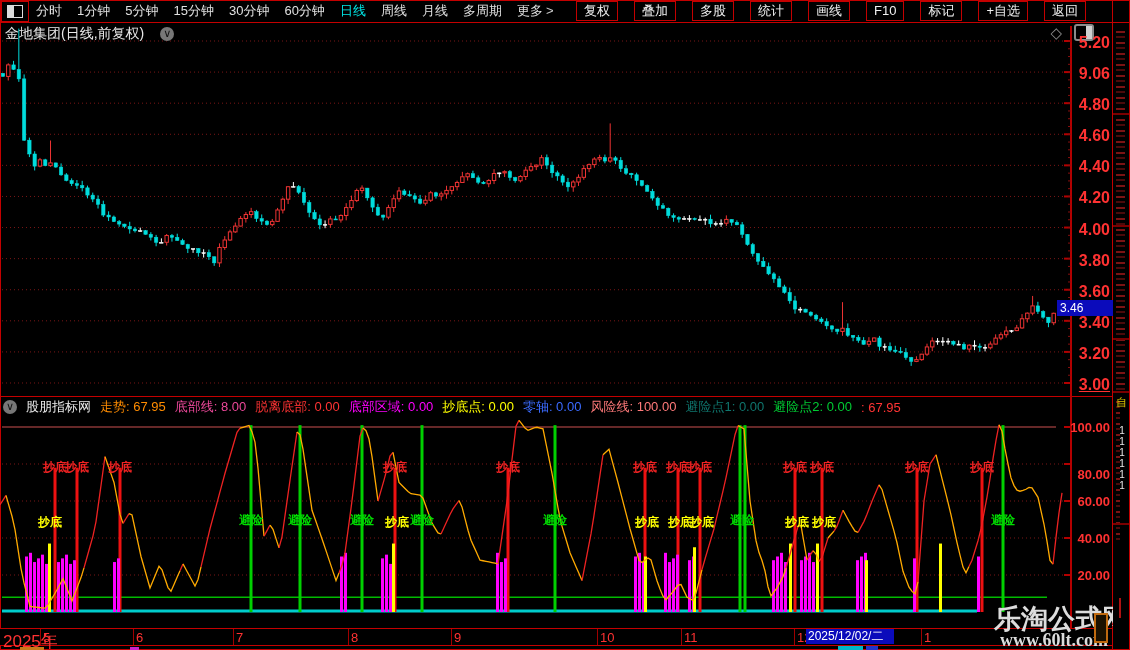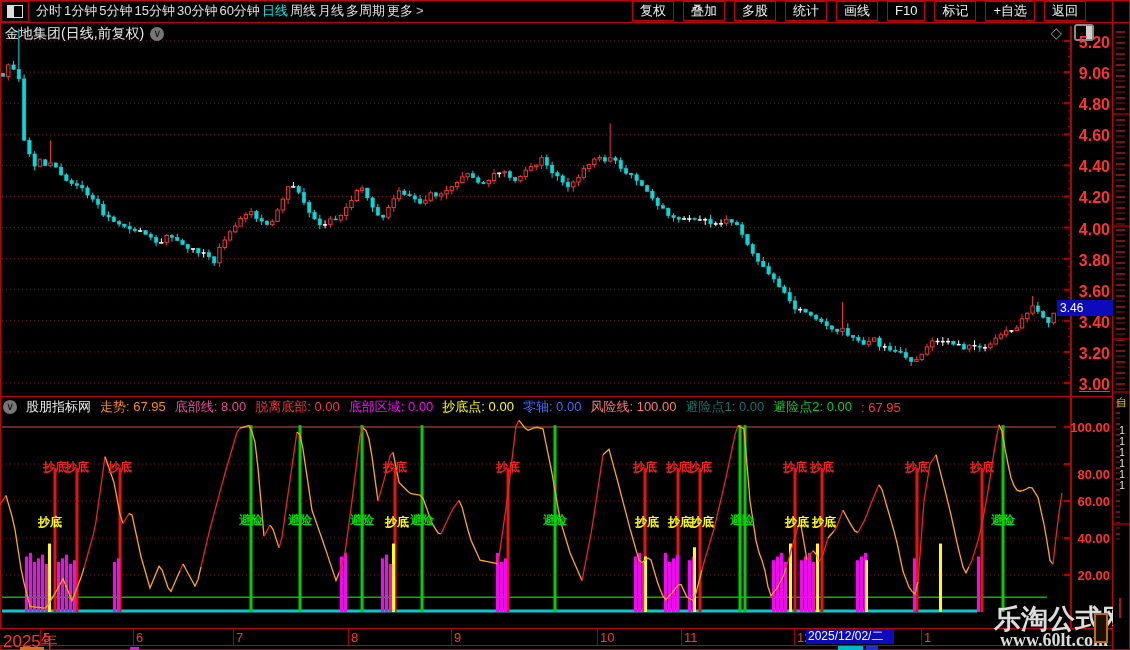--- a/index.html
+++ b/index.html
@@ -5,28 +5,28 @@
   html,body{margin:0;padding:0;background:#000;}
   body{width:1130px;height:650px;position:relative;overflow:hidden;
        font-family:"Liberation Sans",sans-serif;-webkit-font-smoothing:none;}
   .abs{position:absolute;}
   
   .toolbar{left:0;top:0;width:1110px;height:22px;display:flex;align-items:center;}
   .tb-iconbox{position:absolute;left:1px;top:1px;width:26px;height:19px;border:1px solid #c40000;
               display:flex;align-items:center;justify-content:center;}
   .pane-ico{width:14px;height:11px;border:1px solid #ddd;position:relative;background:#000;}
   .pane-ico::before{content:"";position:absolute;left:0;top:0;bottom:0;width:6px;background:#ddd;}
-  .tb-left{position:absolute;left:36px;top:0;height:22px;display:flex;align-items:center;gap:2px;}
+  .tb-left{position:absolute;left:36px;top:0;height:22px;display:flex;align-items:center;gap:15px;}
   .tb-left .itm{color:#e0e0e0;font-size:13px;cursor:default;white-space:nowrap;}
   .tb-left .itm.active{color:#00e8e8;}
   .tb-right{position:absolute;right:24px;top:0;height:22px;display:flex;align-items:center;}
   .tb-btn{color:#f0f0f0;font-size:13px;border:1px solid #c40000;padding:1px 7px 2px 7px;
           height:15px;line-height:15px;white-space:nowrap;}
   
-  .title-row{left:5px;top:25px;color:#e8e8e8;font-size:14px;display:flex;align-items:center;gap:6px;}
+  .title-row{left:5px;top:25px;color:#e8e8e8;font-size:14px;display:flex;align-items:center;gap:16px;}
   .chev-circle{width:14px;height:14px;border-radius:50%;background:#777;color:#111;font-size:11px;
                line-height:13px;text-align:center;display:inline-block;}
   .tr-icons{right:36px;top:24px;display:flex;gap:12px;align-items:center;}
   .diamond{color:#8a8a8a;font-size:15px;line-height:16px;}
   .pane-ico2{width:16px;height:13px;border:2px solid #8a8a8a;border-radius:3px;position:relative;background:#000;}
   .pane-ico2::before{content:"";position:absolute;right:0;top:0;bottom:0;width:6px;background:#cfcfcf;}
   
   .pl{position:absolute;color:#ff3232;font-size:16px;font-weight:bold;width:52px;text-align:right;}
   .il{position:absolute;color:#ff3232;font-size:13px;font-weight:bold;width:52px;text-align:right;}
   .price-box{left:1057px;width:55px;height:16px;background:#0b0bbb;color:#fff;font-size:12px;
@@ -727,21 +727,21 @@
       <div class="itm">5分钟</div>
       <div class="itm">15分钟</div>
       <div class="itm">30分钟</div>
       <div class="itm">60分钟</div>
       <div class="itm active">日线</div>
       <div class="itm">周线</div>
       <div class="itm">月线</div>
       <div class="itm">多周期</div>
       <div class="itm">更多<span style="margin-left: 3px; color: rgb(204, 204, 204);">&gt;</span></div>
     </div>
-  <div class="tb-right" id="tb-right" style="gap:9px;">
+  <div class="tb-right" id="tb-right" style="gap:16px;">
       <div class="tb-btn">复权</div>
       <div class="tb-btn">叠加</div>
       <div class="tb-btn">多股</div>
       <div class="tb-btn">统计</div>
       <div class="tb-btn">画线</div>
       <div class="tb-btn">F10</div>
       <div class="tb-btn">标记</div>
       <div class="tb-btn">+自选</div>
       <div class="tb-btn">返回</div>
     </div>

